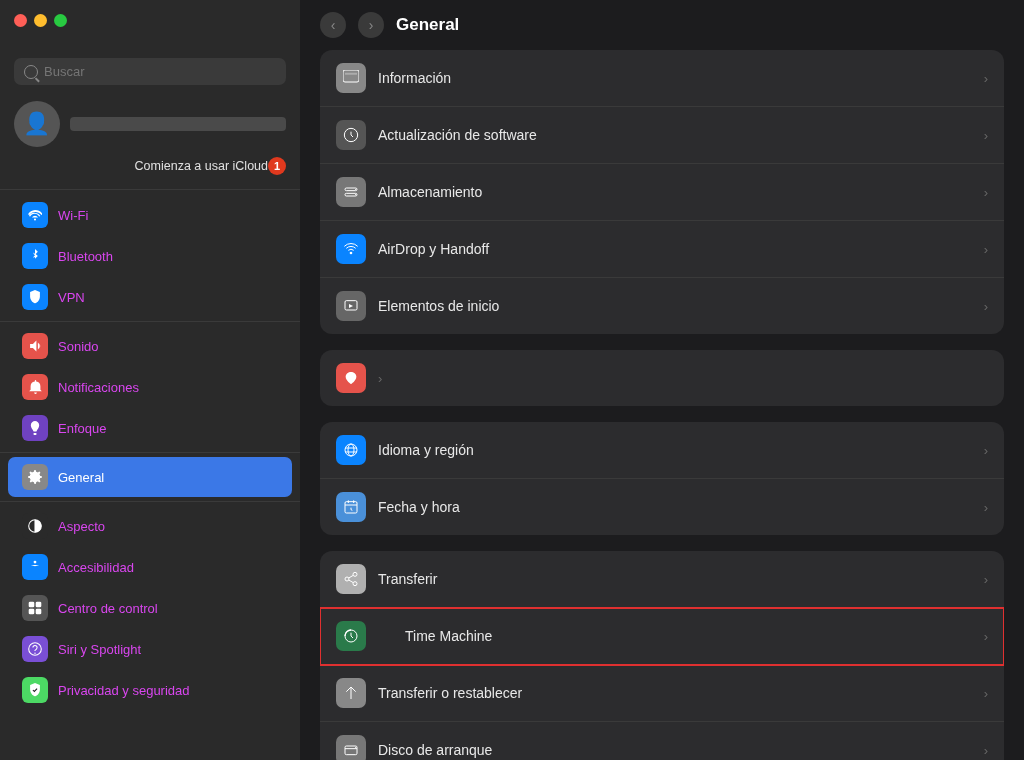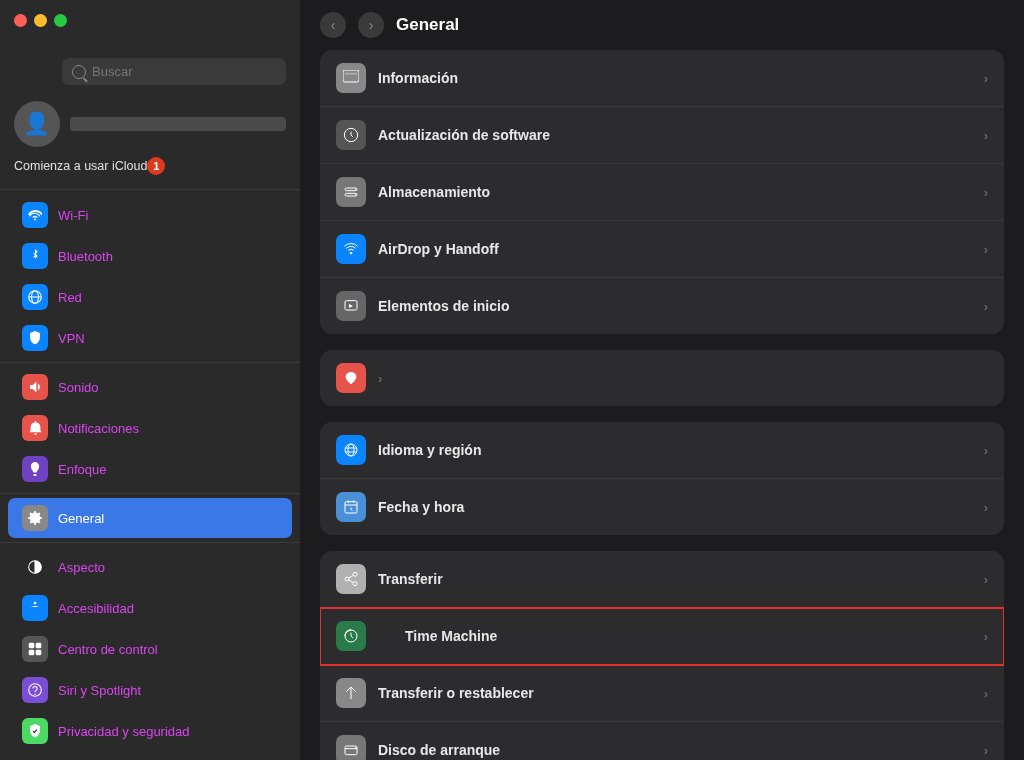--- a/index.html
+++ b/index.html
@@ -42,21 +42,20 @@
       height: 13px;
       border-radius: 50%;
     }
     .tl-red { background: #ff5f57; }
     .tl-yellow { background: #ffbd2e; }
     .tl-green { background: #28ca41; }
 
     
     .search-container {
       padding: 8px 14px 12px 14px;
-      margin-left: 48px;
     }
     .search-box {
       background: #3a3a3a;
       border-radius: 7px;
       padding: 6px 10px;
       display: flex;
       align-items: center;
       gap: 6px;
     }
     .search-icon-shape {
@@ -112,21 +111,21 @@
       height: 14px;
       background: #4a4a4a;
       border-radius: 4px;
     }
 
     
     .icloud-banner {
       margin: 0 14px 10px 14px;
       display: flex;
       align-items: center;
-      justify-content: flex-start;
+      justify-content: flex-end;
       cursor: pointer;
     }
     .icloud-text {
       font-size: 12.5px;
       color: #e0e0e0;
     }
     .icloud-badge {
       background: #e0391e;
       color: white;
       font-size: 11px;
@@ -229,21 +228,20 @@
     }
 
     .settings-row {
       display: flex;
       align-items: center;
       padding: 13px 16px;
       gap: 12px;
       cursor: pointer;
       position: relative;
       border-bottom: 1px solid #3a3a3a;
-      font-weight: bold;
     }
     .settings-row:last-child {
       border-bottom: none;
     }
     .settings-row.highlighted {
       outline: 2px solid #e03030;
       outline-offset: -1px;
       gap: 39px;
     }
 
@@ -314,30 +312,20 @@
       <div class="sidebar-item">
         <div class="icon-box" style="background: rgb(10, 132, 255);">
           <svg width="12" height="14" viewBox="0 0 12 20" fill="white">
             <path d="M6 0l4 4-3 3 3 3-4 4V11l-2 2v-2l2-2-2-2V5l2 2V0z"></path>
           </svg>
         </div>
         <span class="item-label">Bluetooth</span>
       </div>
       <div class="sidebar-item">
         <div class="icon-box" style="background: rgb(10, 132, 255);">
-          <svg width="14" height="14" viewBox="0 0 20 20" fill="white">
-            <circle cx="10" cy="10" r="9" stroke="white" stroke-width="1.5" fill="none"></circle>
-            <ellipse cx="10" cy="10" rx="5" ry="9" stroke="white" stroke-width="1.5" fill="none"></ellipse>
-            <line x1="1" y1="10" x2="19" y2="10" stroke="white" stroke-width="1.5"></line>
-          </svg>
-        </div>
-        <span class="item-label">Red</span>
-      </div>
-      <div class="sidebar-item">
-        <div class="icon-box" style="background: rgb(10, 132, 255);">
           <svg width="12" height="14" viewBox="0 0 16 20" fill="white">
             <path d="M8 0L1 3v6c0 5 3 9 7 10 4-1 7-5 7-10V3L8 0z"></path>
           </svg>
         </div>
         <span class="item-label">VPN</span>
       </div>
       <div class="sidebar-divider"></div>
       <div class="sidebar-item">
         <div class="icon-box" style="background: rgb(229, 83, 75);">
           <svg width="14" height="14" viewBox="0 0 20 20" fill="white">

